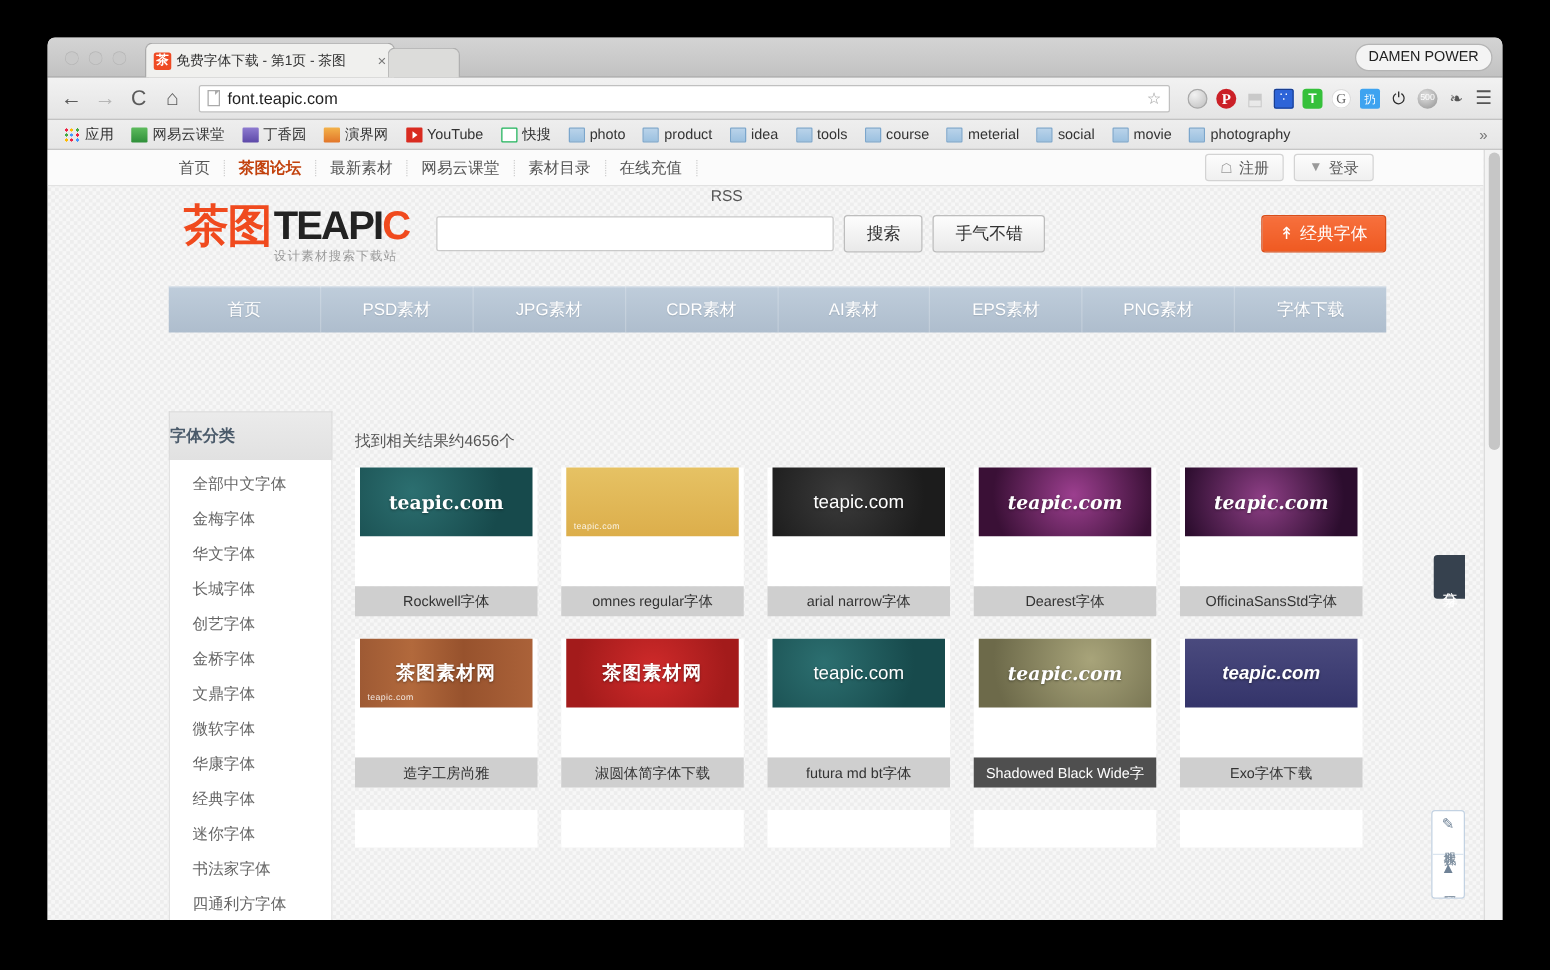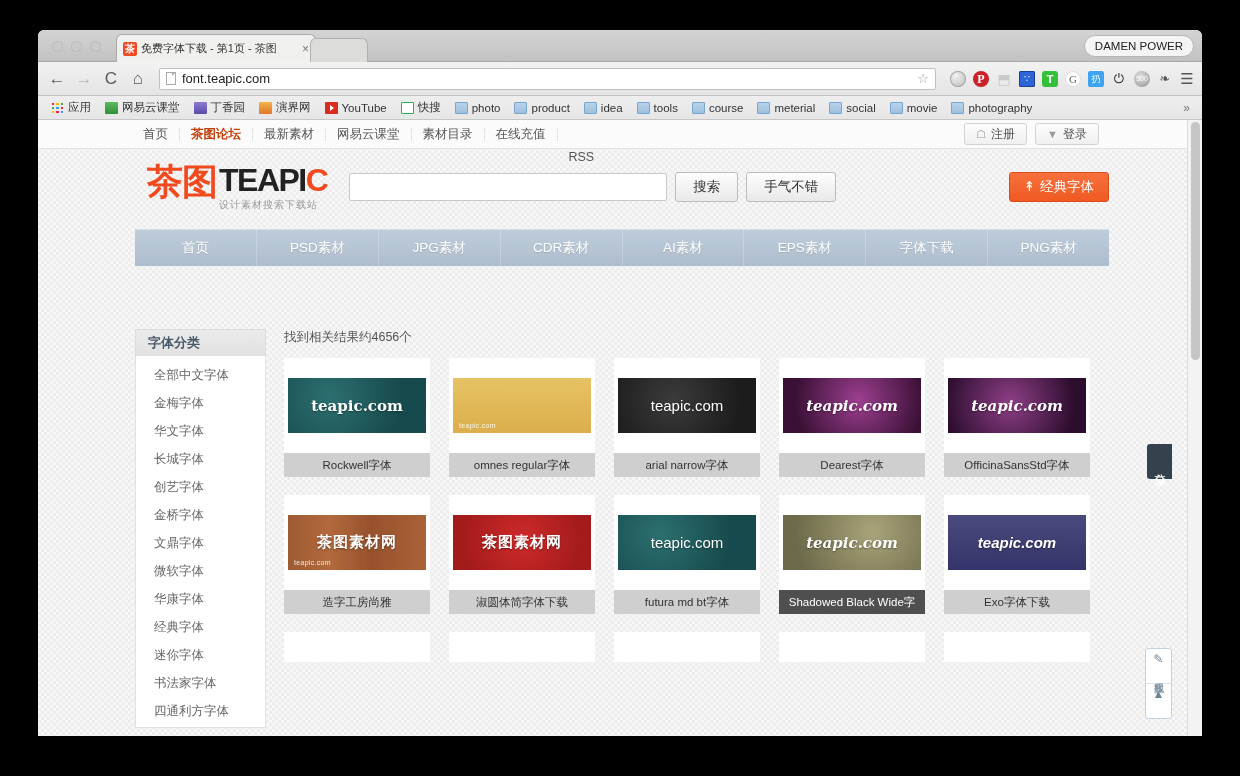--- a/index.html
+++ b/index.html
@@ -212,39 +212,39 @@
     text-shadow: 0 1px 1px rgba(0,0,0,.12);
     white-space: nowrap;
   }
   .catnav a:last-child { border-right: none; }
 
   
   .content { display: flex; padding: 63px 78px 0 97px; gap: 18px; }
 
   .sidebar { width: 131px; flex: none; }
   .sidebar-head {
-    height: 27px; background: linear-gradient(#ebebeb, #e1e1e1);
+    height: 39px; background: linear-gradient(#ebebeb, #e1e1e1);
     border: 1px solid #dcdcdc; border-bottom: none;
-    display: flex; align-items: center; padding-left: 12px;
+    display: flex; align-items: center; 
     font-size: 13px; color: #4a5a6a; font-weight: bold;
   }
   .sidebar-list { background: #fff; border: 1px solid #e2e2e2; border-top: none; padding: 5px 0 2px; }
   .sidebar-list a {
     display: block; padding: 5.5px 0 5.5px 18px;
     font-size: 12.5px; color: #666; text-decoration: none; white-space: nowrap;
   }
 
-  .results { flex: 1; }
+  .results { flex: 1; margin-top: 16px; }
   .results-count { font-size: 12.5px; color: #555; margin-bottom: 12px; }
 
   .grid { display: flex; flex-wrap: wrap; gap: 18px 19px; }
   .card { width: 146px; }
   .card .thumb {
     height: 95px; background: #fff;
-    display: flex; align-items: center; justify-content: center;
+    display: flex; justify-content: center;
   }
   .card .thumb .img {
     width: 138px; height: 55px;
     display: flex; align-items: center; justify-content: center;
     position: relative; overflow: hidden;
   }
   .card .thumb .img .label {
     color: #fff; font-size: 15px; white-space: nowrap;
     text-shadow: 0 1px 2px rgba(0,0,0,.4);
   }
@@ -463,22 +463,22 @@
         </div>
 
         <div class="catnav-wrap">
           <div class="catnav">
             <a>首页</a>
             <a>PSD素材</a>
             <a>JPG素材</a>
             <a>CDR素材</a>
             <a>AI素材</a>
             <a>EPS素材</a>
+            <a>PNG素材</a>
             <a>字体下载</a>
-            <a>PNG素材</a>
           </div>
         </div>
 
         <div class="content">
 
           <div class="sidebar">
             <div class="sidebar-head">字体分类</div>
             <div class="sidebar-list">
               <a>全部中文字体</a>
               <a>金梅字体</a>

